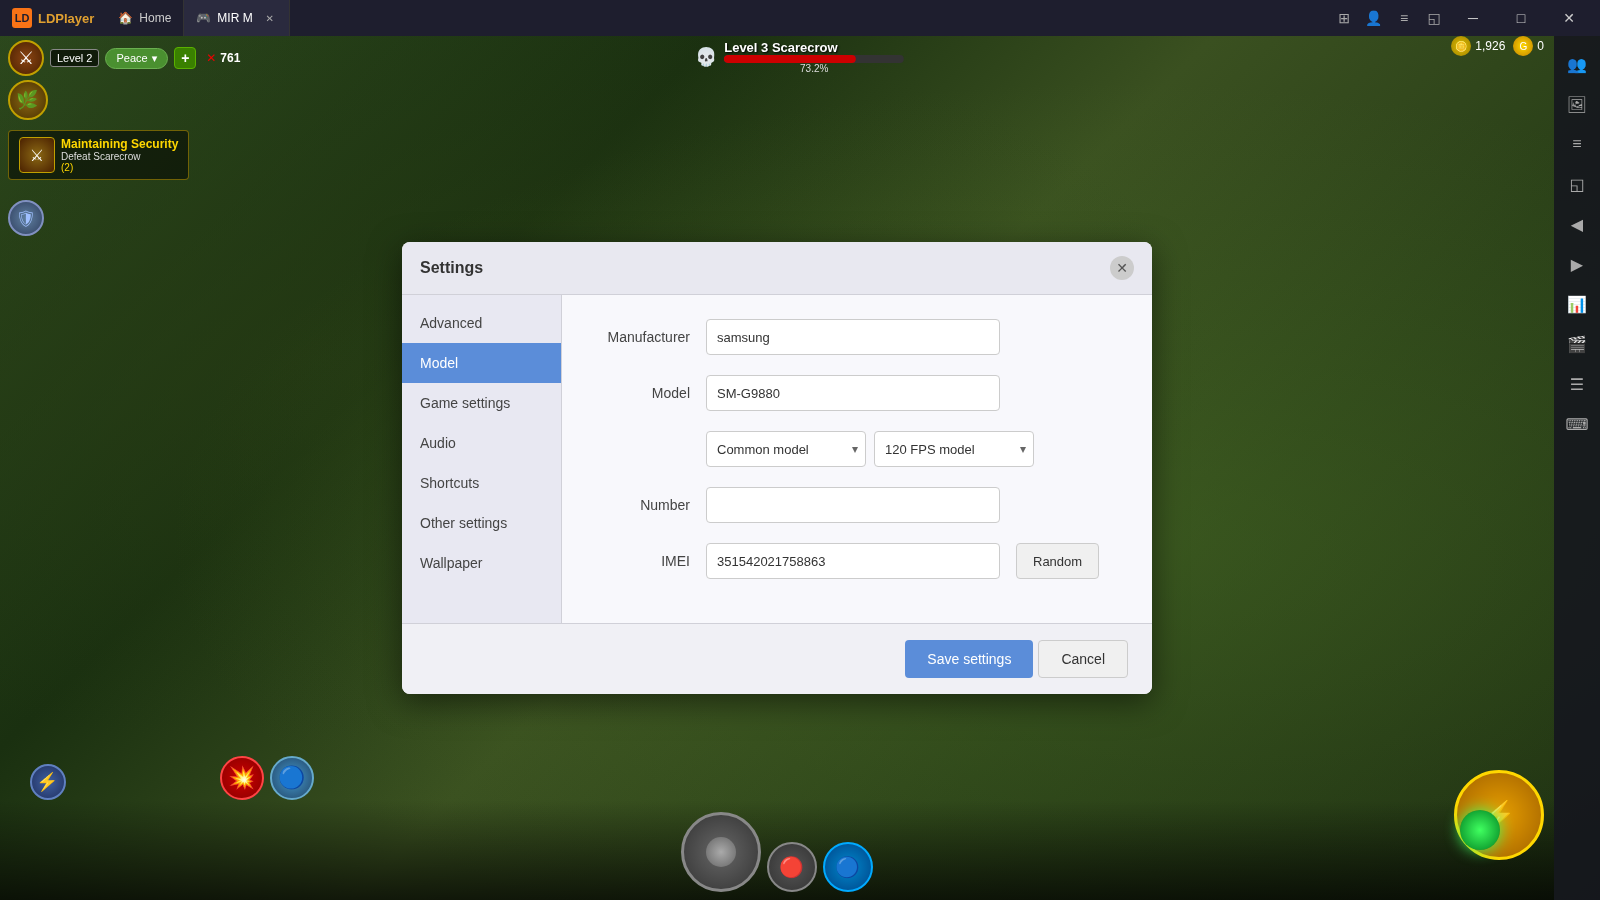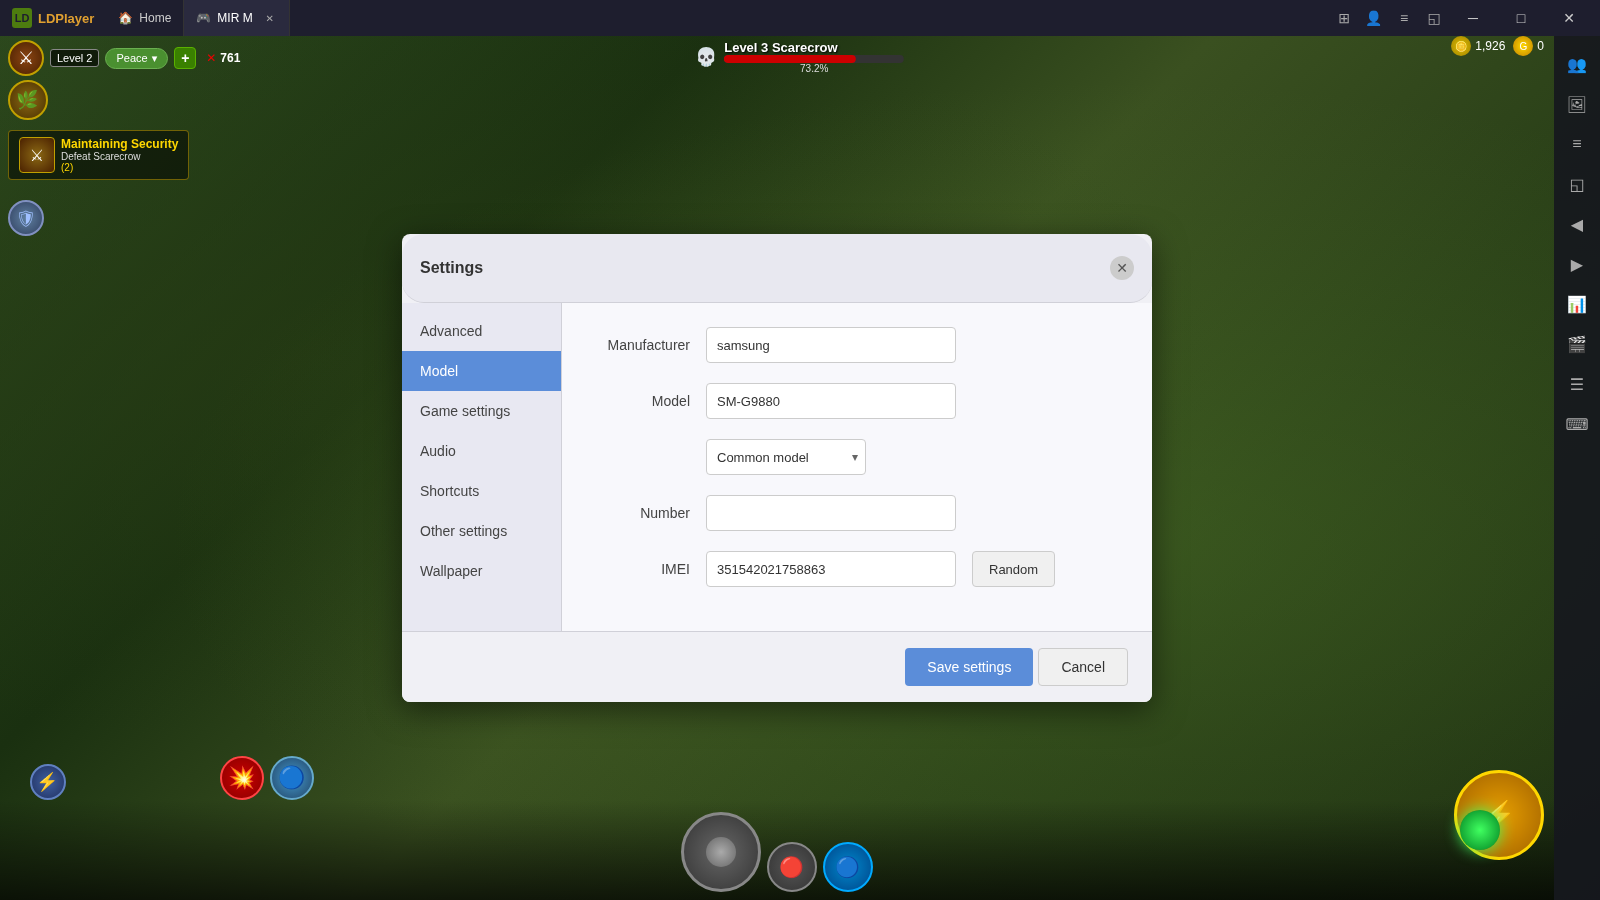--- a/index.html
+++ b/index.html
@@ -45,21 +45,21 @@
       align-items: center;
       gap: 6px;
       padding: 0 12px;
       color: #e0a030;
       font-weight: bold;
       font-size: 13px;
     }
     .titlebar-logo-icon {
       width: 20px;
       height: 20px;
-      background: #4d7c0f;
+      background: #f97316;
       border-radius: 3px;
       display: flex;
       align-items: center;
       justify-content: center;
       color: #1e1e2e;
       font-size: 11px;
       font-weight: bold;
     }
     .tab {
       display: flex;
@@ -299,26 +299,25 @@
       width: 750px;
       background: #f0f0f5;
       border-radius: 8px;
       box-shadow: 0 8px 32px rgba(0,0,0,0.5);
       overflow: hidden;
       display: flex;
       flex-direction: column;
     }
     .dialog-header {
       background: #e8e8f0;
-      padding: 22px 18px;
+      padding: 14px 18px;
       display: flex;
       align-items: center;
       justify-content: space-between;
       border-bottom: 1px solid #d0d0d8;
-      border-radius: 22px;
     }
     .dialog-title {
       font-size: 16px;
       font-weight: 600;
       color: #333;
     }
     .dialog-close {
       width: 24px;
       height: 24px;
       border-radius: 50%;
@@ -362,21 +361,21 @@
       gap: 16px;
     }
     .form-label {
       width: 100px;
       font-size: 14px;
       color: #444;
       text-align: right;
       flex-shrink: 0;
     }
     .form-input {
-      width: 250px;
+      width: 294px;
       height: 36px;
       border: 1px solid #ccc;
       border-radius: 4px;
       padding: 0 10px;
       font-size: 13px;
       background: #fff;
       color: #333;
       outline: none;
     }
     .form-select {
@@ -785,20 +784,25 @@
         </div>
 
         <div class="form-row">
           <div style="width:100px;flex-shrink:0;"></div>
           <div class="selects-group">
             <div class="select-wrapper">
               <select class="form-select" style="width:160px;">
                 <option>Common model</option>
               </select>
             </div>
+            <div class="select-wrapper">
+              <select class="form-select" style="width:160px;">
+                <option>120 FPS model</option>
+              </select>
+            </div>
           </div>
         </div>
 
         <div class="form-row">
           <label class="form-label">Number</label>
           <input class="form-input" type="text" value="" style="">
         </div>
 
         <div class="form-row">
           <label class="form-label">IMEI</label>

